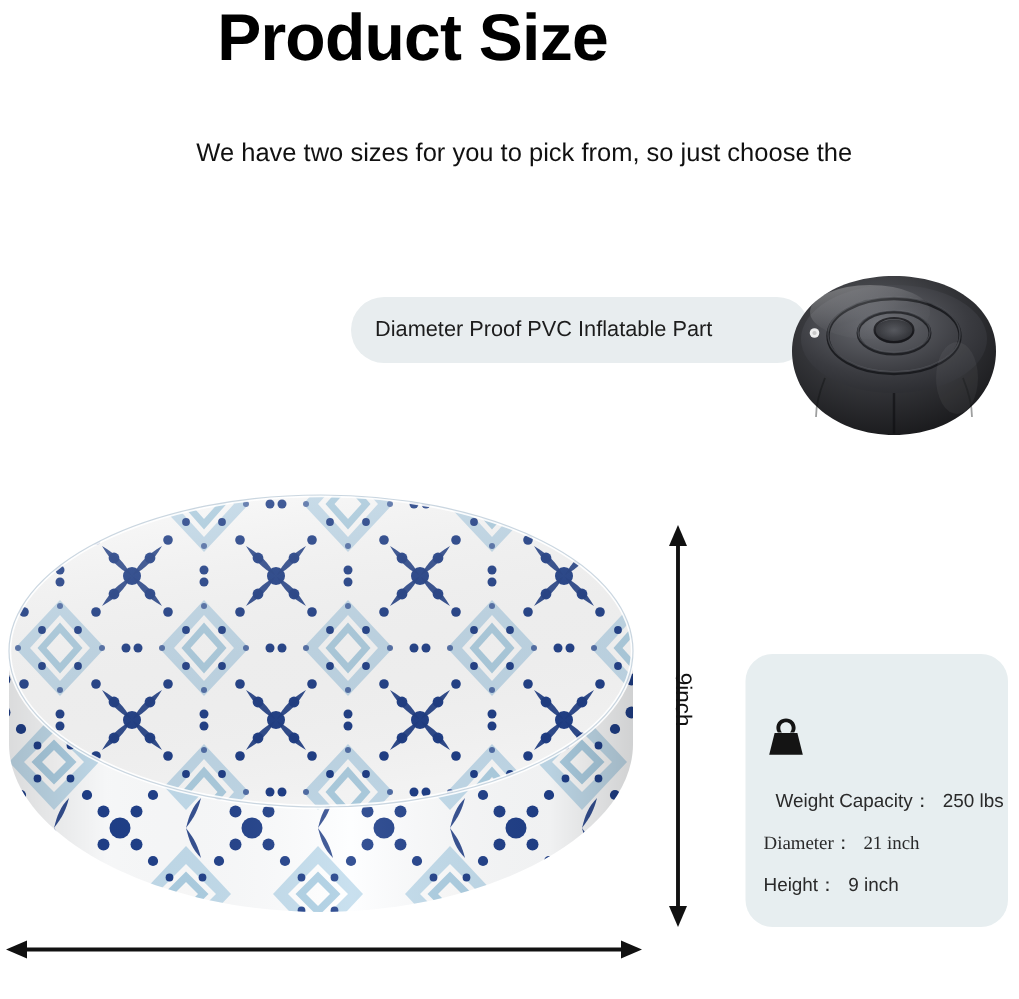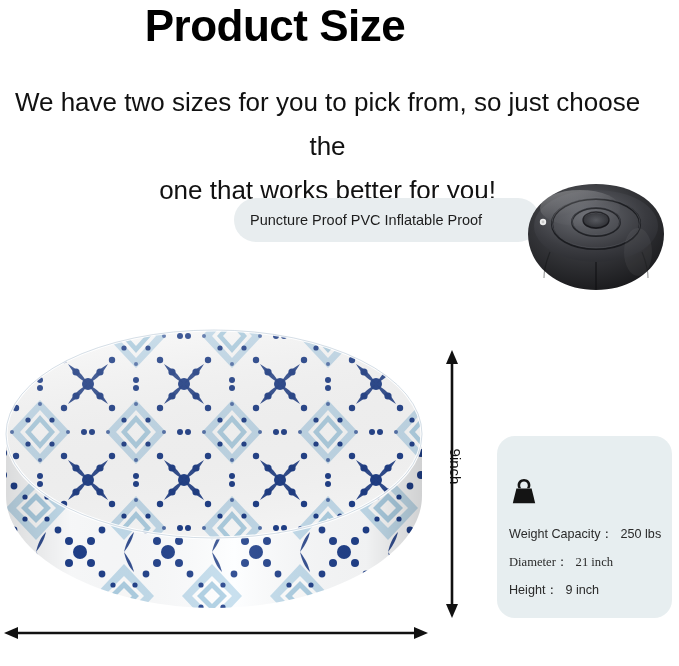--- a/index.html
+++ b/index.html
@@ -24,25 +24,25 @@
     width: 550px;
     text-align: center;
     font-size: 44px;
     font-weight: bold;
     letter-spacing: -0.5px;
     line-height: 48px;
     color: #000000;
   }
   #subtitle {
     position: absolute;
-    left: 10px;
+    left: 32px;
     top: 80px;
     width: 635px;
     text-align: center;
-    font-size: 26px;
+    font-size: 17px;
     line-height: 44px;
     color: #111111;
   }
   #subtitle .line2 { display: block; }
 
   
   #callout-pill {
     position: absolute;
     left: 234px;
     top: 198px;
@@ -142,36 +142,35 @@
     height: 30px;
   }
   .spec-row {
     position: absolute;
     left: 12px;
     font-size: 12.6px;
     line-height: 16px;
     color: #2a2a2a;
     white-space: nowrap;
   }
-  #spec-row-0 { top: 90px; }
+  #spec-row-0 { top: 90px; margin-left: 8px; }
   #spec-row-1 { top: 118px; font-family: Liberation Serif, serif; }
   #spec-row-2 { top: 146px; }
   .spec-label { letter-spacing: 0px; }
   .spec-value { margin-left: 4px; }
 </style>
 </head>
 <body>
 
 <div id="page-title">
   <span>Product Size</span>
 </div>
 
 <div id="subtitle">
   <span class="line1">We have two sizes for you to pick from, so just choose the</span>
-  <span class="line2">one that works better for you!</span>
 </div>
 
 <div id="patterned-ottoman">
   <svg width="440" height="332" viewBox="0 0 440 332" xmlns="http://www.w3.org/2000/svg">
     <defs>
 
       <pattern id="ikat" x="0" y="0" width="96" height="96" patternUnits="userSpaceOnUse">
         <rect x="0" y="0" width="96" height="96" fill="#ffffff"></rect>
 
         <g fill="#c3dced" opacity="0.95">
@@ -294,21 +293,21 @@
     <g clip-path="url(#topClip)">
       <rect x="0" y="30" width="440" height="230" fill="url(#ikat)"></rect>
       <rect x="0" y="30" width="440" height="230" fill="url(#topShade)"></rect>
     </g>
     <ellipse cx="222" cy="146" rx="208" ry="104" fill="none" stroke="#ffffff" stroke-width="3" opacity="0.9"></ellipse>
     <ellipse cx="222" cy="146" rx="208" ry="104" fill="none" stroke="#9fb4c6" stroke-width="0.8" opacity="0.55"></ellipse>
   </svg>
 </div>
 
 <div id="callout-pill">
-  <span id="callout-pill-label">Puncture Proof PVC Inflatable Proof</span>
+  <span id="callout-pill-label">Diameter Proof PVC Inflatable Part</span>
 </div>
 
 <div id="black-product">
   <svg width="152" height="152" viewBox="0 0 152 152" xmlns="http://www.w3.org/2000/svg">
     <defs>
       <radialGradient id="blackBody" cx="0.42" cy="0.3" r="0.85">
         <stop offset="0" stop-color="#5d5f64"></stop>
         <stop offset="0.45" stop-color="#35363a"></stop>
         <stop offset="1" stop-color="#101012"></stop>
       </radialGradient>

